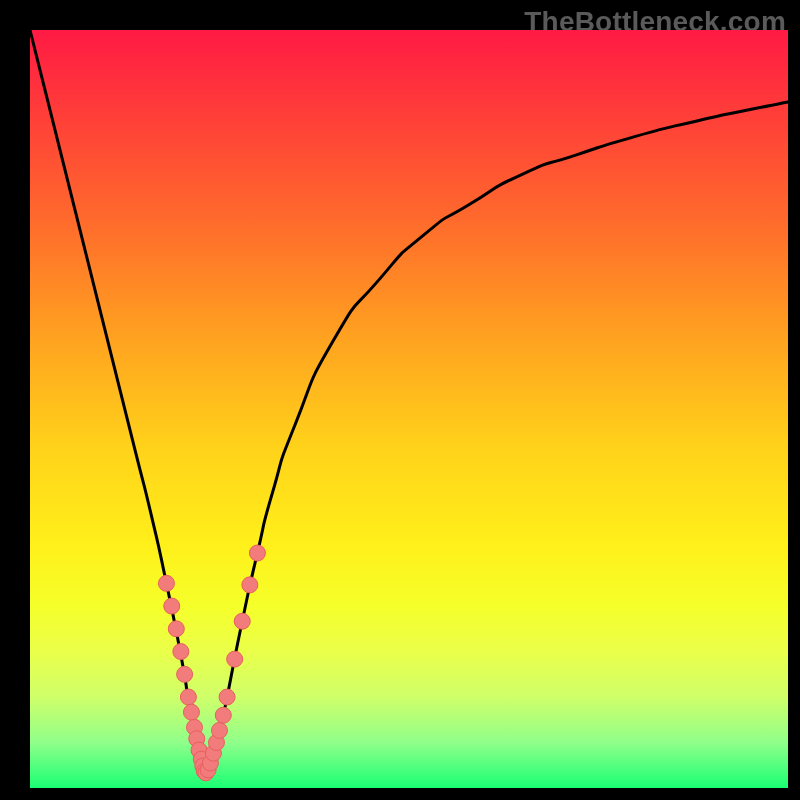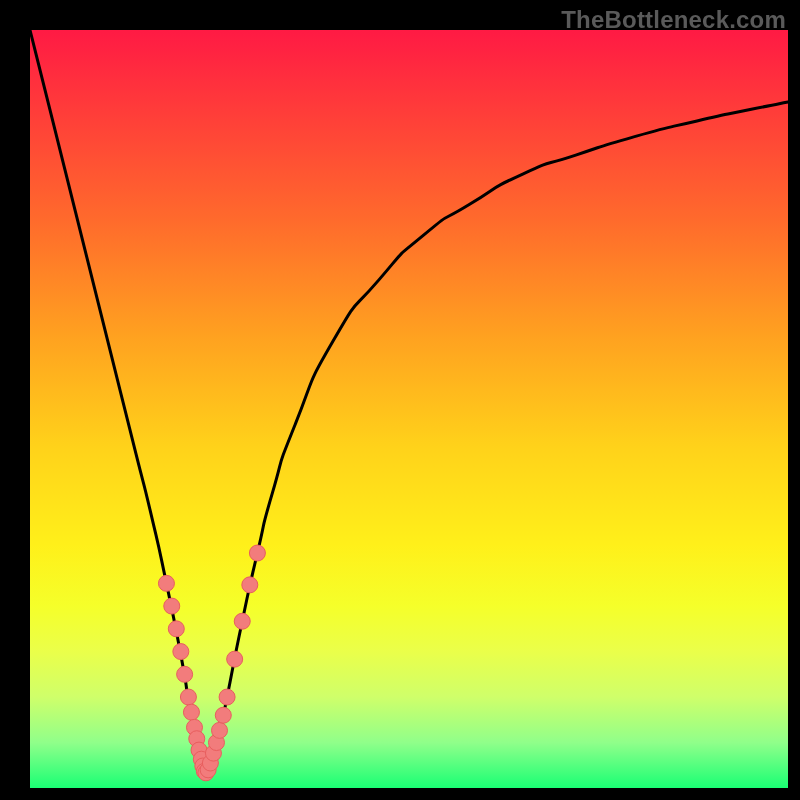--- a/index.html
+++ b/index.html
@@ -33,21 +33,21 @@
       #eaff4a 82%,
       #cfff6a 88%,
       #90ff8a 94%,
       #1aff74 100%);
   }
   .watermark {
     position: absolute;
     top: 6px;
     right: 14px;
     font-family: Arial, Helvetica, sans-serif;
-    font-size: 24px;
+    font-size: 28px;
     font-weight: 600;
     color: #5a5a5a;
     letter-spacing: 0.2px;
     user-select: none;
   }
   svg.curve {
     position: absolute;
     left: 0;
     top: 0;
     width: 758px;

